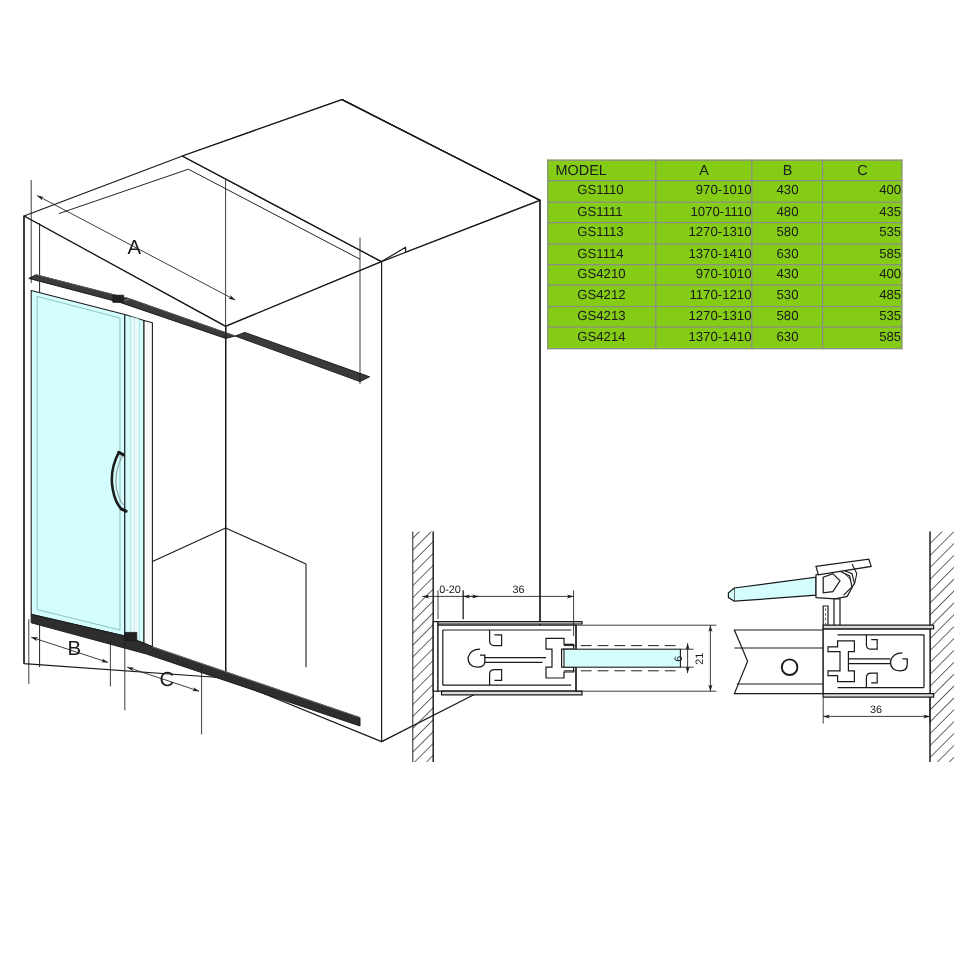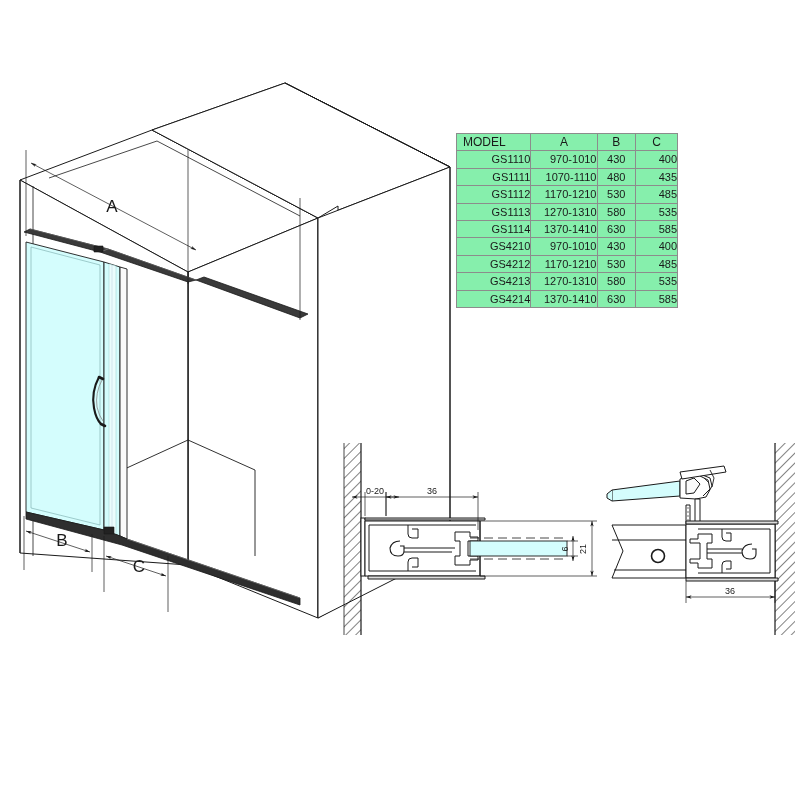--- a/index.html
+++ b/index.html
@@ -4,31 +4,31 @@
 <style>
   html,body{margin:0;padding:0;background:#ffffff;}
   body{width:800px;height:800px;position:relative;overflow:hidden;
        font-family:"Liberation Sans",sans-serif;color:#1a1a1a;}
   #stage{position:absolute;left:0;top:0;width:800px;height:800px;}
   svg{display:block;}
   .dimtxt{font-family:"Liberation Sans",sans-serif;font-size:17px;fill:#1a1a1a;}
   .dimtxt-sm{font-family:"Liberation Sans",sans-serif;font-size:9px;fill:#1a1a1a;}
 
   
-  #model-table{position:absolute;left:456px;top:133px;width:222px;
-               border-collapse:collapse;background:#86efac;}
+  #model-table{position:absolute;left:456px;top:133px;width:296px;
+               border-collapse:collapse;background:#84cc16;}
   #model-table td,#model-table th{
     border:1px solid #8c8c8c;
     font-family:"Liberation Sans",sans-serif;
     font-size:11px;font-weight:normal;color:#1a1a1a;
     height:16.4px;line-height:16.4px;padding:0 0 0 0;
     white-space:nowrap;
   }
   #model-table th{font-size:12px;}
-  #model-table .c-model{width:56px;text-align:right;padding-left:24px;}
+  #model-table .c-model{width:56px;text-align:left;padding-left:24px;}
   #model-table .c-a{width:66px;text-align:right;padding-left:5px;}
   #model-table .c-b{width:52px;text-align:center;}
   #model-table .c-c{width:58px;text-align:right;}
   #model-table thead th.c-model{text-align:left;padding-left:6px;}
   #model-table thead th.c-a,
   #model-table thead th.c-b,
   #model-table thead th.c-c{text-align:center;padding-left:0;}
 </style>
 </head>
 <body>
@@ -308,26 +308,20 @@
           <td class="c-b">430</td>
           <td class="c-c">400</td>
         </tr>
         <tr>
           <td class="c-model">GS1111</td>
           <td class="c-a">1070-1110</td>
           <td class="c-b">480</td>
           <td class="c-c">435</td>
         </tr>
         <tr>
-          <td class="c-model">GS1112</td>
-          <td class="c-a">1170-1210</td>
-          <td class="c-b">530</td>
-          <td class="c-c">485</td>
-        </tr>
-        <tr>
           <td class="c-model">GS1113</td>
           <td class="c-a">1270-1310</td>
           <td class="c-b">580</td>
           <td class="c-c">535</td>
         </tr>
         <tr>
           <td class="c-model">GS1114</td>
           <td class="c-a">1370-1410</td>
           <td class="c-b">630</td>
           <td class="c-c">585</td>

